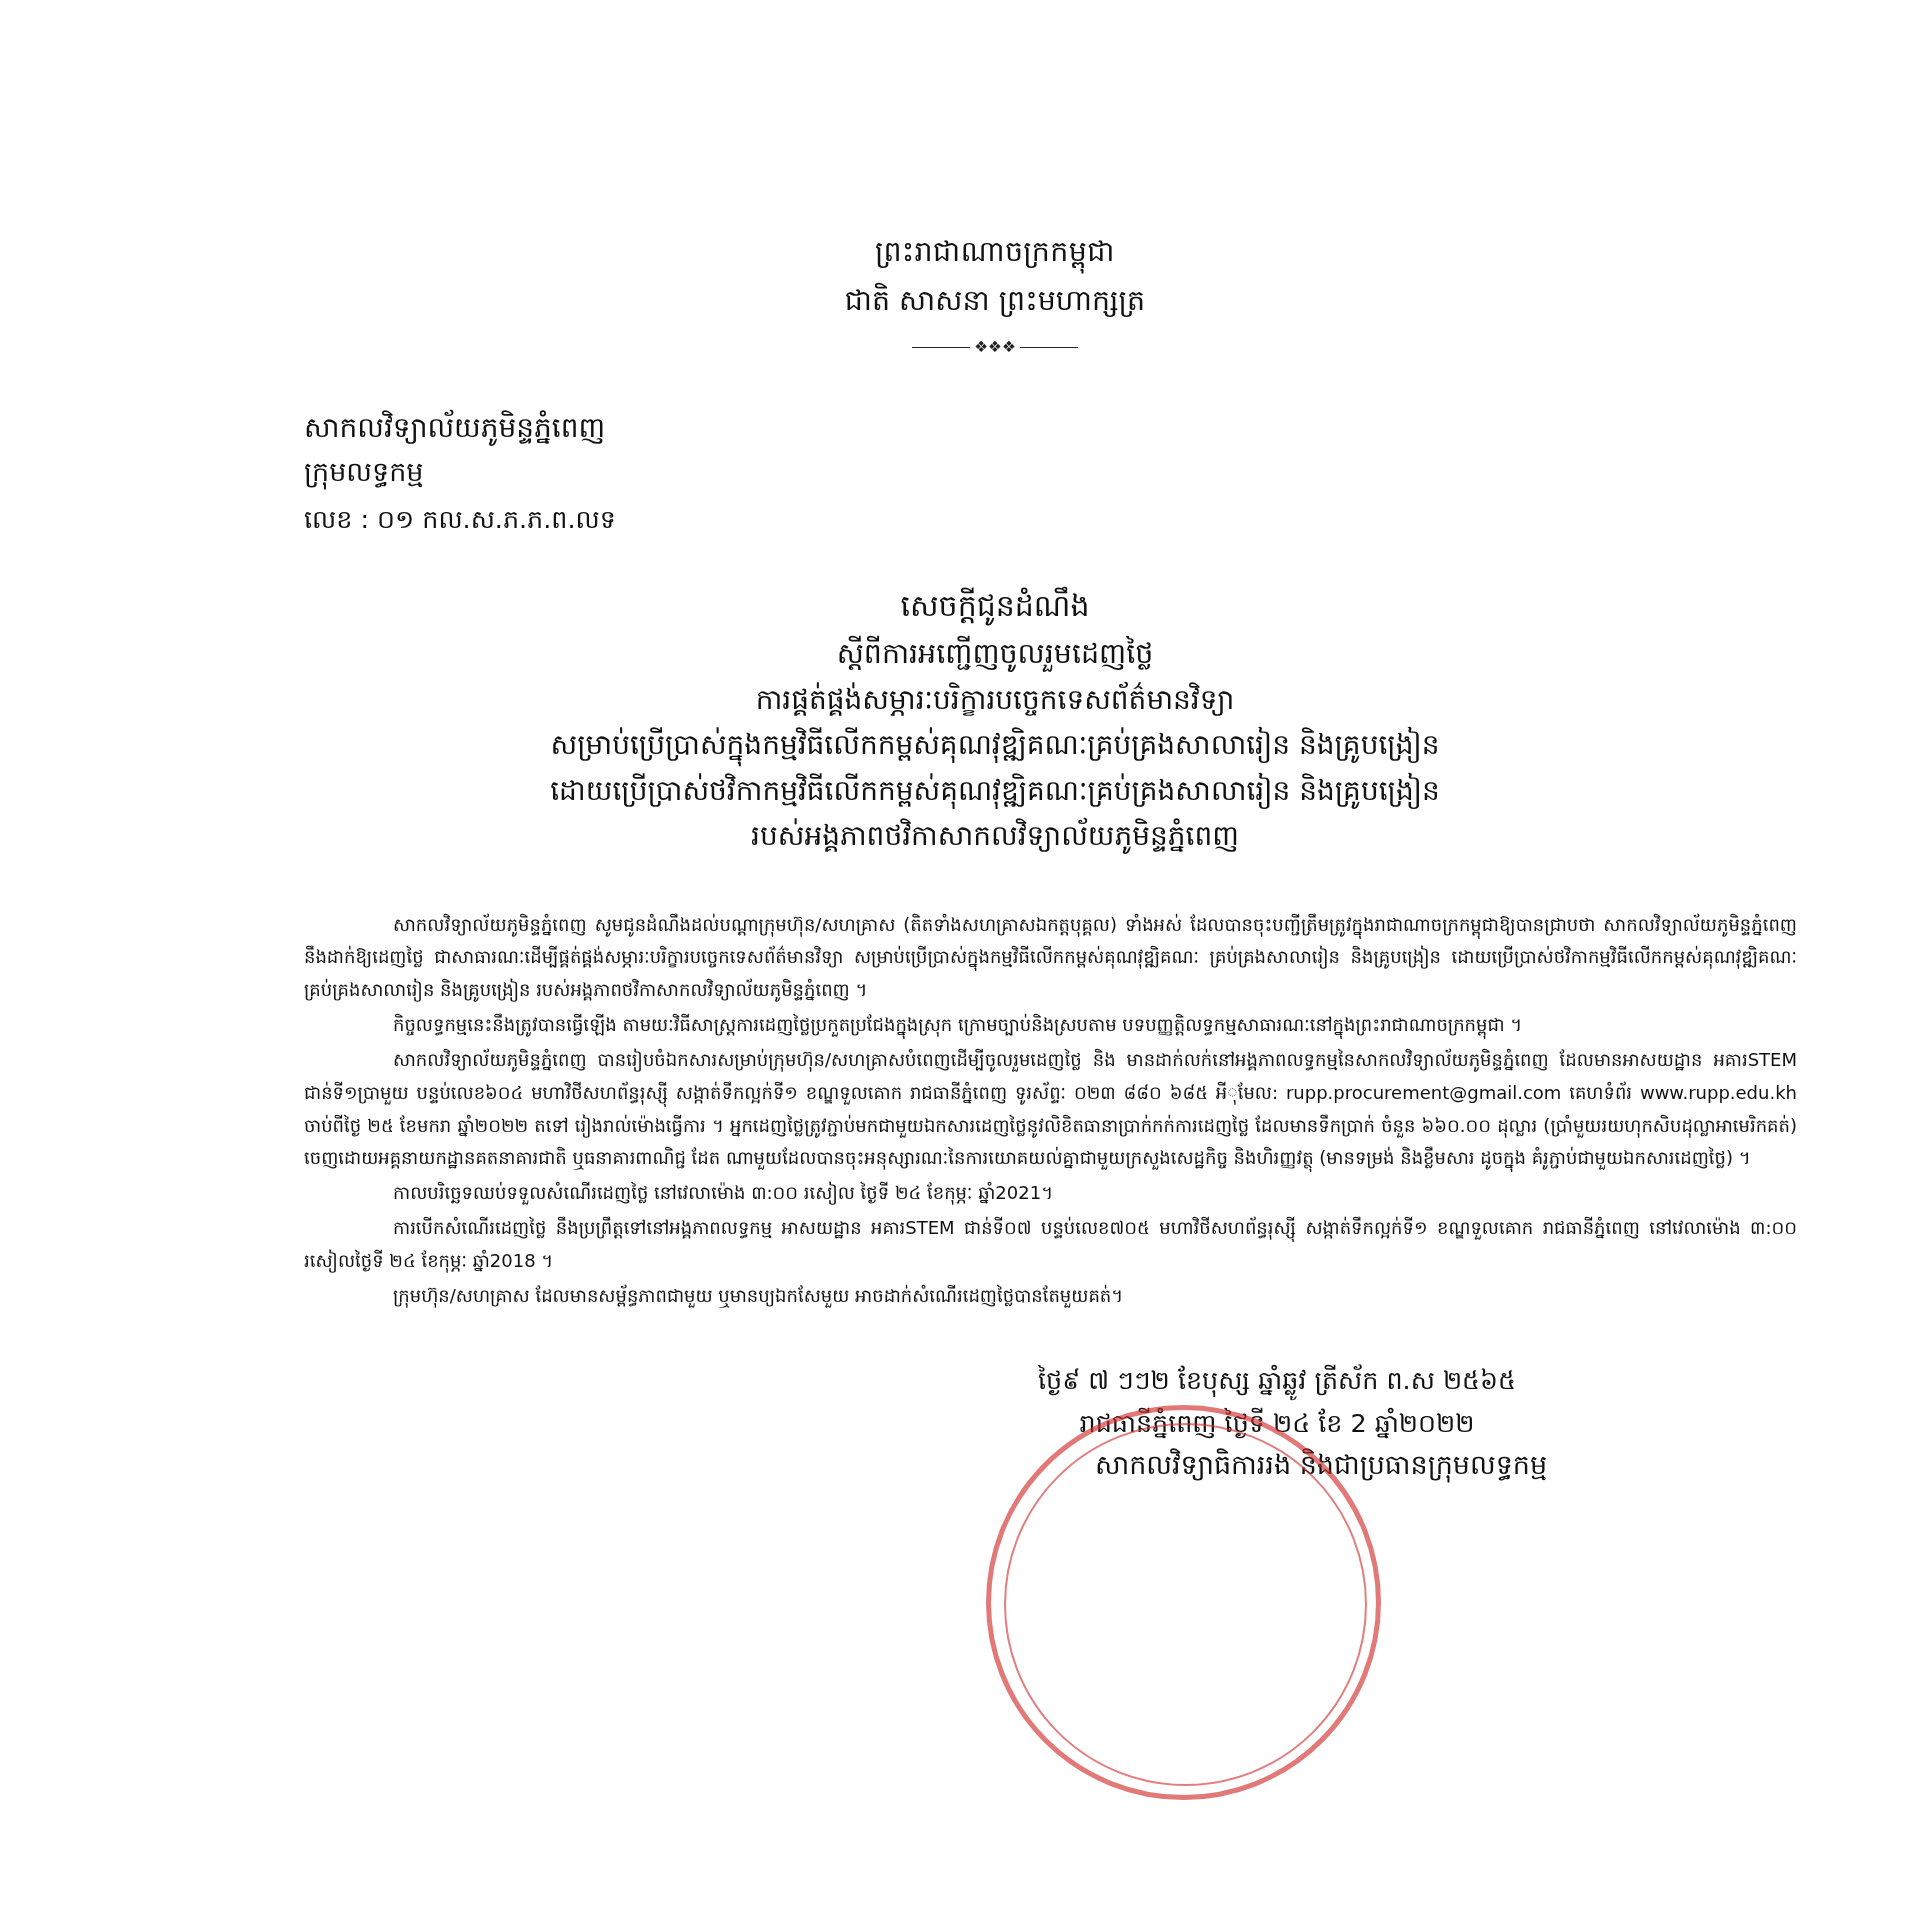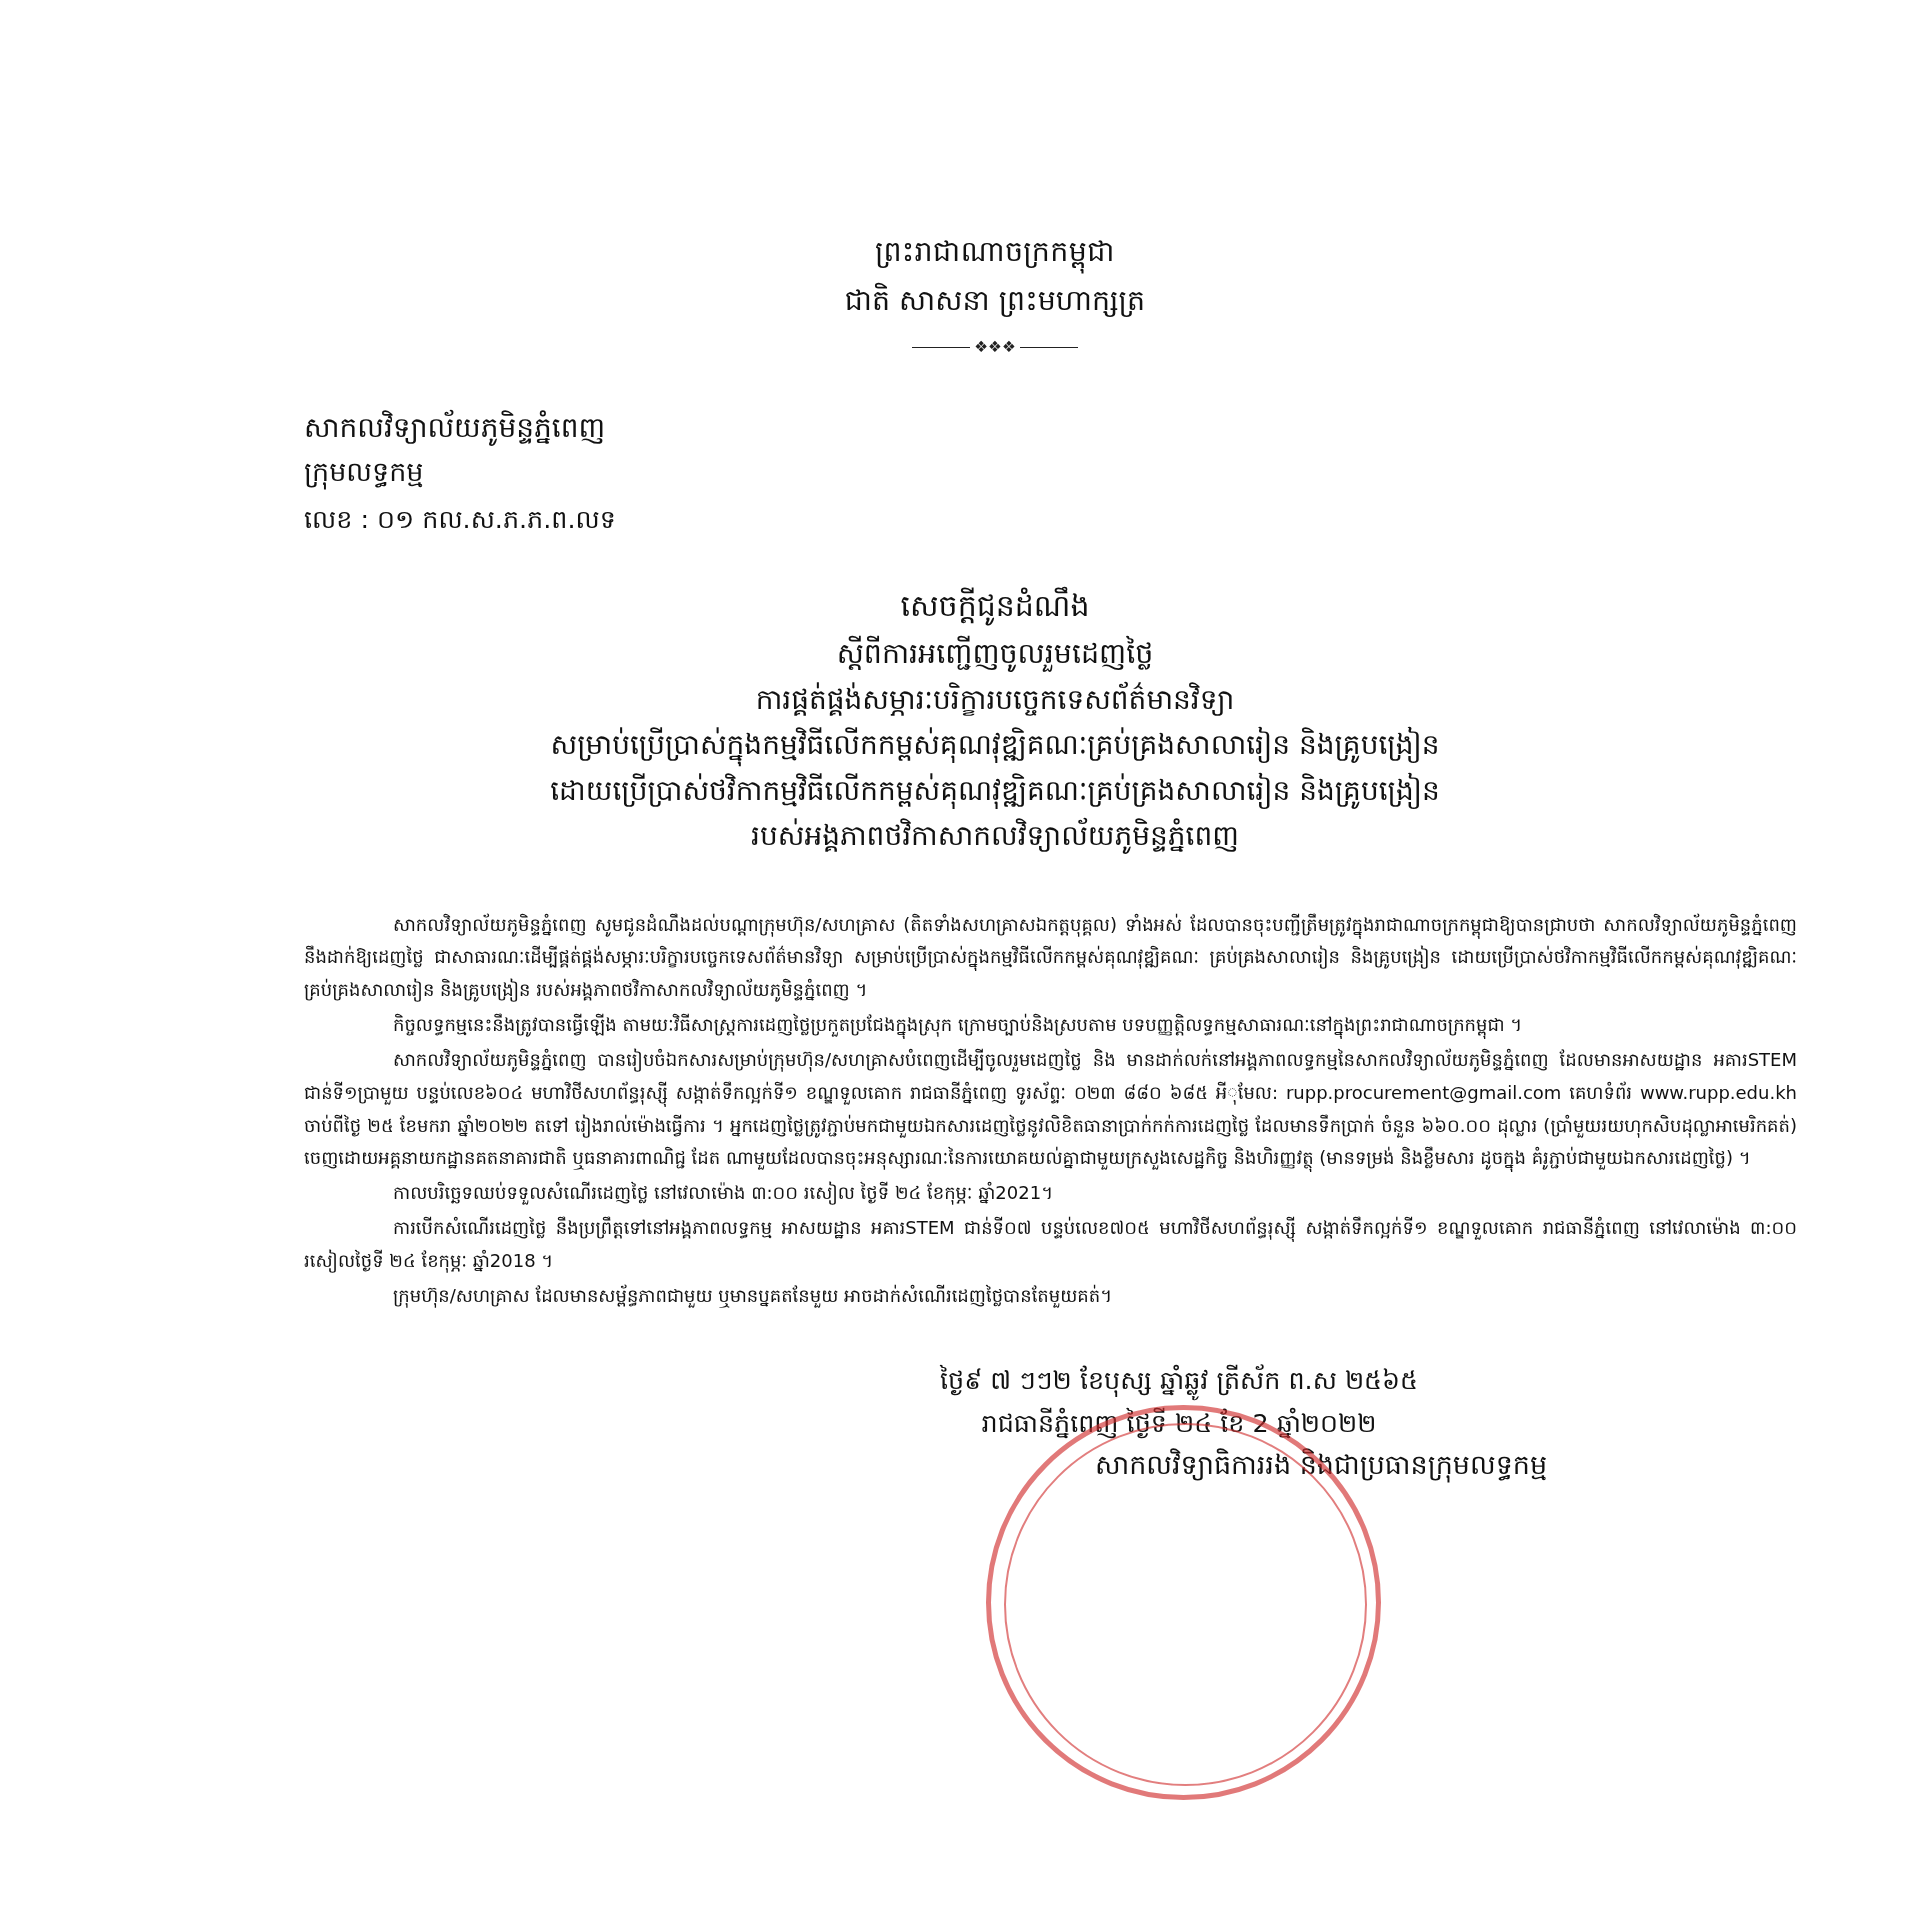--- a/index.html
+++ b/index.html
@@ -104,21 +104,21 @@
   }
 
   
   .sigwrap {
     position: relative;
     margin-top: 46px;
     height: 347px;
   }
   .sigdate {
     position: absolute;
-    left: 940px;
+    left: 1038px;
     top: 0;
     text-align: center;
     line-height: 1.7;
   }
   .sigdate div { font-size: 25.4px; }
   .sigtitle {
     position: absolute;
     left: 955px;
     top: 89px;
     width: 732px;
@@ -174,21 +174,21 @@
       <div>ដោយប្រើប្រាស់ថវិកាកម្មវិធីលើកកម្ពស់គុណវុឌ្ឍិគណៈគ្រប់គ្រងសាលារៀន និងគ្រូបង្រៀន</div>
       <div>របស់អង្គភាពថវិកាសាកលវិទ្យាល័យភូមិន្ទភ្នំពេញ</div>
     </div>
 
     <div class="body">
       <p>សាកលវិទ្យាល័យភូមិន្ទភ្នំពេញ  សូមជូនដំណឹងដល់បណ្តាក្រុមហ៊ុន/សហគ្រាស  (តិតទាំងសហគ្រាសឯកត្តបុគ្គល) ទាំងអស់ ដែលបានចុះបញ្ជីត្រឹមត្រូវក្នុងរាជាណាចក្រកម្ពុជាឱ្យបានជ្រាបថា សាកលវិទ្យាល័យភូមិន្ទភ្នំពេញ នឹងដាក់ឱ្យដេញថ្លៃ ជាសាធារណៈដើម្បីផ្គត់ផ្គង់សម្ភារៈបរិក្ខារបច្ចេកទេសព័ត៌មានវិទ្យា        សម្រាប់ប្រើប្រាស់ក្នុងកម្មវិធីលើកកម្ពស់គុណវុឌ្ឍិគណៈ គ្រប់គ្រងសាលារៀន និងគ្រូបង្រៀន ដោយប្រើប្រាស់ថវិកាកម្មវិធីលើកកម្ពស់គុណវុឌ្ឍិគណៈគ្រប់គ្រងសាលារៀន និងគ្រូបង្រៀន របស់អង្គភាពថវិកាសាកលវិទ្យាល័យភូមិន្ទភ្នំពេញ ។</p>
       <p>កិច្ចលទ្ធកម្មនេះនឹងត្រូវបានធ្វើឡើង តាមយៈវិធីសាស្ត្រការដេញថ្លៃប្រកួតប្រជែងក្នុងស្រុក ក្រោមច្បាប់និងស្របតាម បទបញ្ញត្តិលទ្ធកម្មសាធារណៈនៅក្នុងព្រះរាជាណាចក្រកម្ពុជា ។</p>
       <p>សាកលវិទ្យាល័យភូមិន្ទភ្នំពេញ   បានរៀបចំឯកសារសម្រាប់ក្រុមហ៊ុន/សហគ្រាសបំពេញដើម្បីចូលរួមដេញថ្លៃ  និង មានដាក់លក់នៅអង្គភាពលទ្ធកម្មនៃសាកលវិទ្យាល័យភូមិន្ទភ្នំពេញ  ដែលមានអាសយដ្ឋាន  អគារSTEM ជាន់ទី១ប្រាមួយ បន្ទប់លេខ៦០៤ មហាវិថីសហព័ន្ធរុស្ស៊ី សង្កាត់ទឹកល្អក់ទី១ ខណ្ឌទួលគោក រាជធានីភ្នំពេញ ទូរស័ព្ទៈ ០២៣ ៨៨០ ៦៨៥ អីុមែល: rupp.procurement@gmail.com គេហទំព័រ www.rupp.edu.kh ចាប់ពីថ្ងៃ ២៥ ខែមករា ឆ្នាំ២០២២ តទៅ រៀងរាល់ម៉ោងធ្វើការ ។ អ្នកដេញថ្លៃត្រូវភ្ជាប់មកជាមួយឯកសារដេញថ្លៃនូវលិខិតធានាប្រាក់កក់ការដេញថ្លៃ ដែលមានទឹកប្រាក់ ចំនួន ៦៦០.០០ ដុល្លារ (ប្រាំមួយរយហុកសិបដុល្លាអាមេរិកគត់) ចេញដោយអគ្គនាយកដ្ឋានគតនាគារជាតិ ឬធនាគារពាណិជ្ជ ដែត ណាមួយដែលបានចុះអនុស្សារណៈនៃការយោគយល់គ្នាជាមួយក្រសួងសេដ្ឋកិច្ច និងហិរញ្ញវត្ថុ (មានទម្រង់ និងខ្លឹមសារ ដូចក្នុង គំរូភ្ជាប់ជាមួយឯកសារដេញថ្លៃ) ។</p>
       <p>កាលបរិច្ឆេទឈប់ទទួលសំណើរដេញថ្លៃ នៅវេលាម៉ោង ៣:០០ រសៀល ថ្ងៃទី ២៤ ខែកុម្ភៈ ឆ្នាំ2021។</p>
       <p>ការបើកសំណើរដេញថ្លៃ នឹងប្រព្រឹត្តទៅនៅអង្គភាពលទ្ធកម្ម អាសយដ្ឋាន អគារSTEM ជាន់ទី០៧ បន្ទប់លេខ៧០៥ មហាវិថីសហព័ន្ធរុស្ស៊ី សង្កាត់ទឹកល្អក់ទី១ ខណ្ឌទួលគោក រាជធានីភ្នំពេញ នៅវេលាម៉ោង ៣:០០ រសៀលថ្ងៃទី ២៤ ខែកុម្ភៈ ឆ្នាំ2018 ។</p>
-      <p>ក្រុមហ៊ុន/សហគ្រាស ដែលមានសម្ព័ន្ធភាពជាមួយ ឬមានប្នគតនែមួយ អាចដាក់សំណើរដេញថ្លៃបានតែមួយគត់។</p>
+      <p>ក្រុមហ៊ុន/សហគ្រាស ដែលមានសម្ព័ន្ធភាពជាមួយ ឬមានប្យឯកសែមួយ អាចដាក់សំណើរដេញថ្លៃបានតែមួយគត់។</p>
     </div>
 
     <div class="sigwrap">
       <div class="sigdate">
         <div>ថ្ងៃ៩ ៧ ៗៗ២ ខែបុស្ស   ឆ្នាំឆ្លូវ ត្រីស័ក ព.ស ២៥៦៥</div>
         <div>រាជធានីភ្នំពេញ ថ្ងៃទី ២៤ ខែ 2 ឆ្នាំ២០២២</div>
       </div>
       <div class="sigtitle">សាកលវិទ្យាធិការរង និងជាប្រធានក្រុមលទ្ធកម្ម</div>
 
       <div class="stamp">

